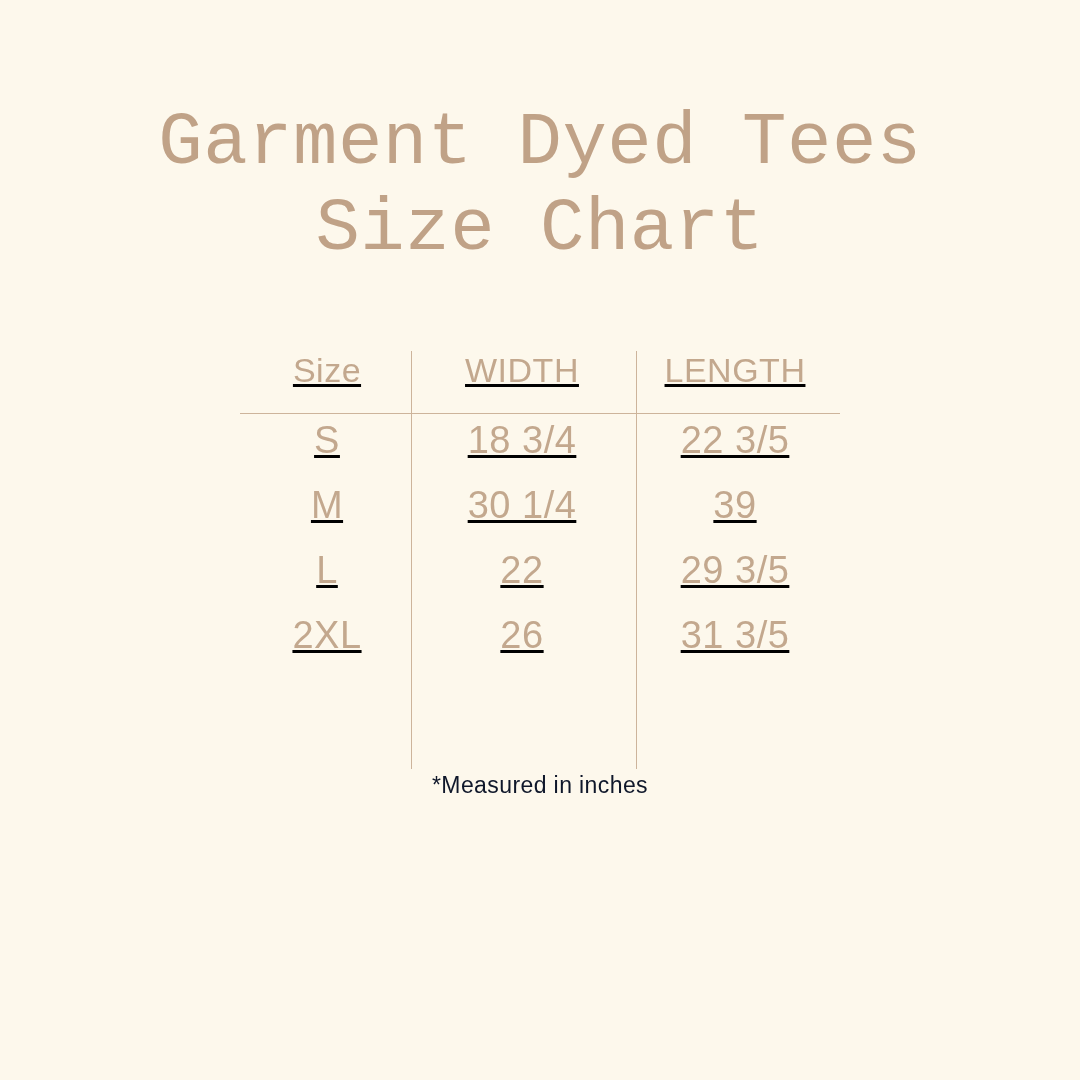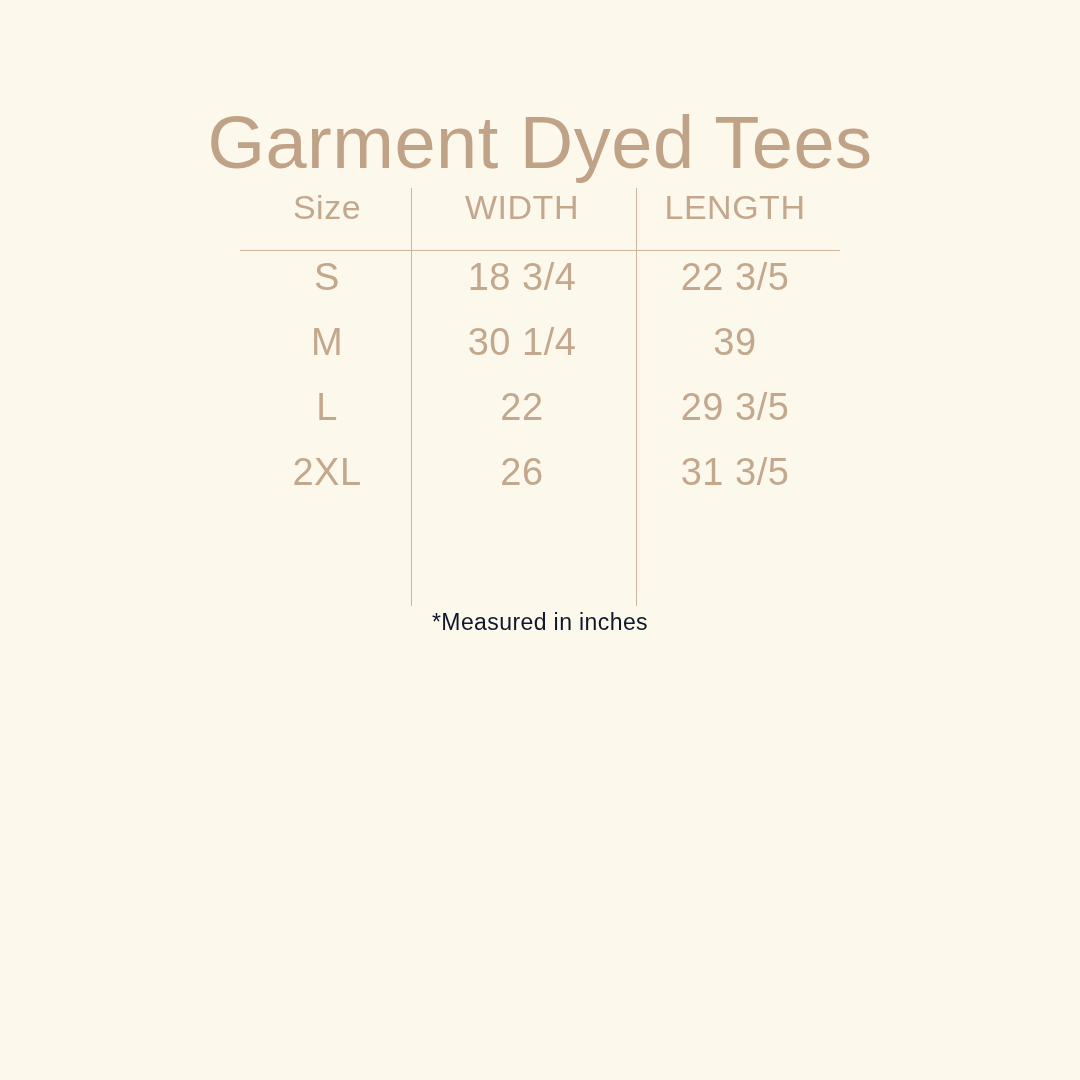--- a/index.html
+++ b/index.html
@@ -19,36 +19,38 @@
     height: 1080px;
     background: #fdf8ec;
     display: flex;
     flex-direction: column;
     align-items: center;
   }
   .title-block {
     margin-top: 104px;
     text-align: center;
     color: #c0a287;
-    font-family: Liberation Sans, sans-serif;
+    font-family: Liberation Mono, monospace;
     line-height: 1.06;
     letter-spacing: 0.5px;
   }
   .title-line {
     font-size: 74px;
     font-weight: 400;
     white-space: nowrap;
   }
   .title-line.second {
     margin-top: 8px;
   }
 
   .table-wrap {
+    margin-top: 76px;
     width: 600px;
     position: relative;
+    text-decoration: underline;
   }
   table.size-table {
     width: 100%;
     border-collapse: collapse;
     color: #bda188;
     font-family: "Liberation Sans", sans-serif;
   }
   table.size-table th {
     font-weight: 400;
     font-size: 34px;
@@ -98,20 +100,21 @@
     font-family: "Liberation Sans", sans-serif;
   }
 </style>
 </head>
 <body>
 
 <div class="page">
 
   <div class="title-block">
     <div class="title-line first">Garment Dyed Tees</div>
+    <div class="title-line second">Size Chart</div>
   </div>
 
   <div class="table-wrap">
     <div class="hrule"></div>
     <div class="vrule one"></div>
     <div class="vrule two"></div>
     <table class="size-table">
       <thead>
         <tr>
           <th>Size</th>

